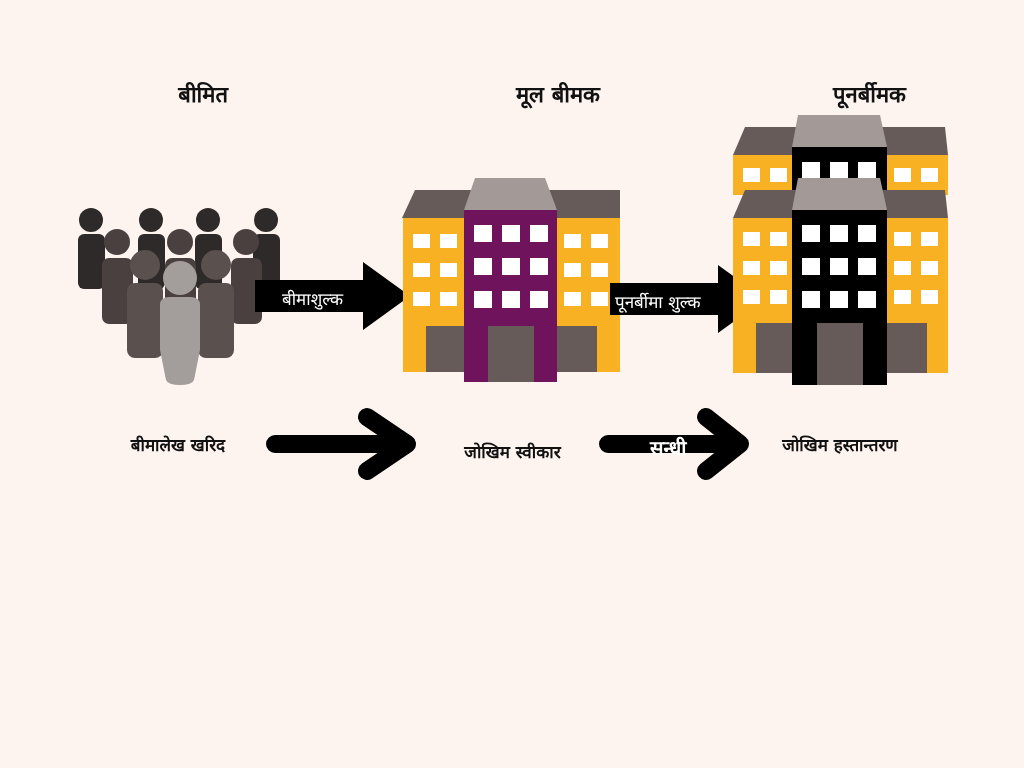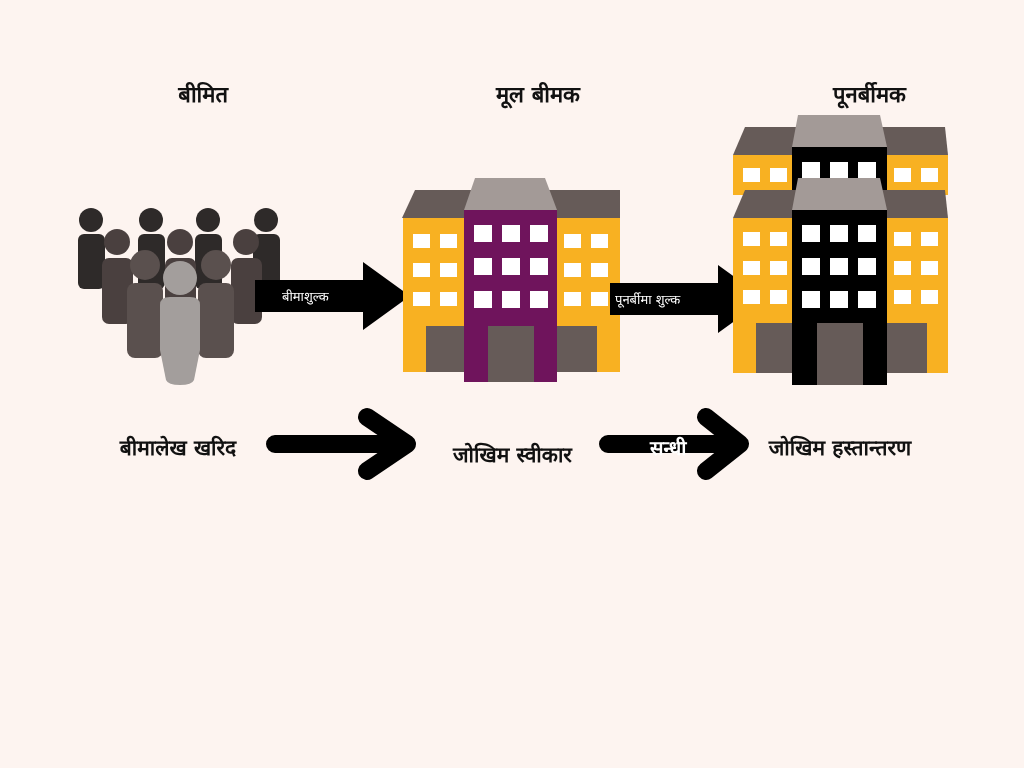--- a/index.html
+++ b/index.html
@@ -1,27 +1,27 @@
 <!DOCTYPE html>
 <html><head>
 <meta charset="utf-8">
 <style>
   html, body { margin:0; padding:0; }
   body { width:1024px; height:768px; background:#fdf4f0; position:relative; overflow:hidden;
          font-family:"DejaVu Sans", sans-serif; }
   .title { position:absolute; top:78px; font-size:22px; font-weight:bold; color:#111; text-align:right; }
-  .label { position:absolute; top:433px; font-size:21px; font-weight:bold; color:#111; text-align:center; white-space:nowrap; }
+  .label { position:absolute; top:433px; font-size:17px; font-weight:bold; color:#111; text-align:center; white-space:nowrap; }
   .abs { position:absolute; }
-  .arrow-label { position:absolute; color:#fff; font-size:13px; white-space:nowrap; }
+  .arrow-label { position:absolute; color:#fff; font-size:17px; white-space:nowrap; }
 </style>
 </head>
 <body>
 
 <div class="title" style="left:128px;width:100px;">बीमित</div>
-<div class="title" style="left:440px;width:140px;">मूल बीमक</div>
+<div class="title" style="left:460px;width:140px;">मूल बीमक</div>
 <div class="title" style="left:766px;width:140px;">पूनर्बीमक</div>
 
 <svg class="abs" style="left:70px;top:200px;" width="220" height="190">
   <g fill="#2e2a29">
     <circle cx="21" cy="20" r="12"></circle>
       <rect x="8" y="34" width="27" height="55" rx="6"></rect>
     <circle cx="81" cy="20" r="12"></circle>
       <rect x="68" y="34" width="27" height="55" rx="6"></rect>
     <circle cx="138" cy="20" r="12"></circle>
       <rect x="125" y="34" width="27" height="55" rx="6"></rect>

